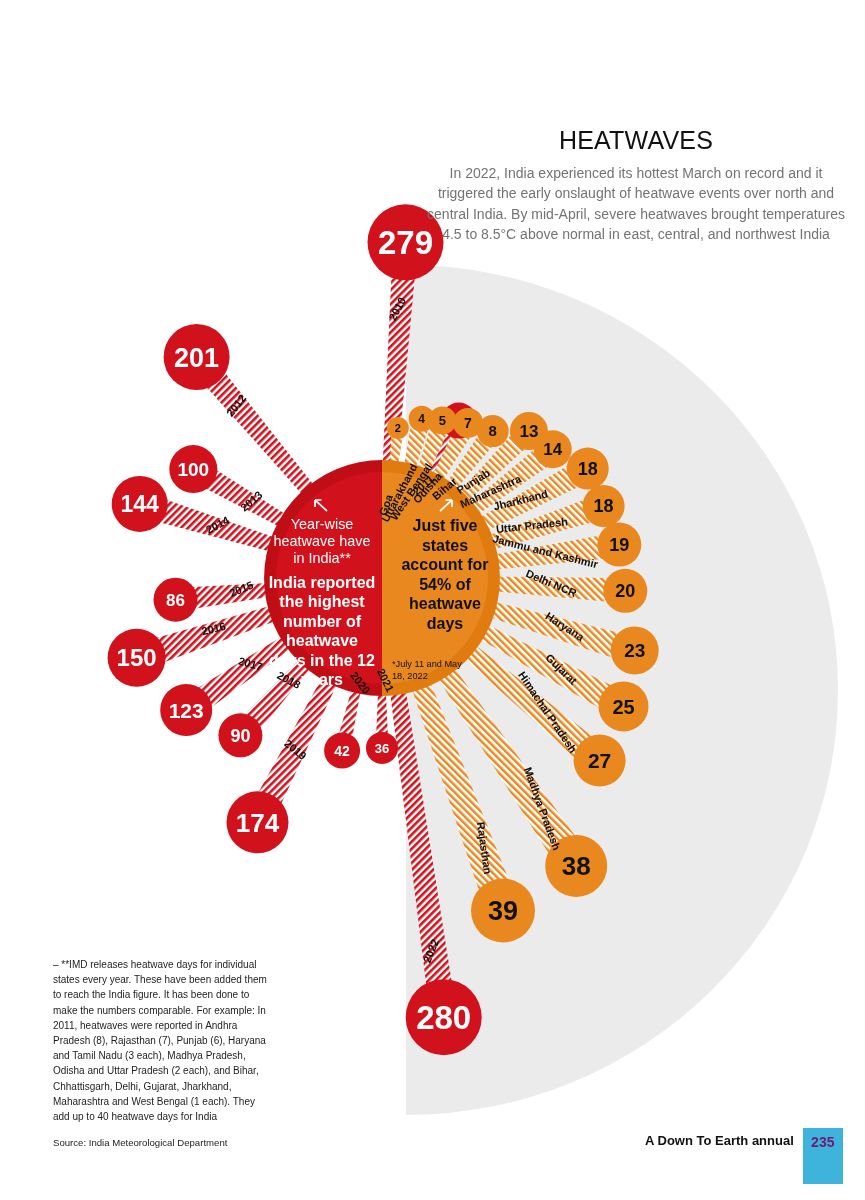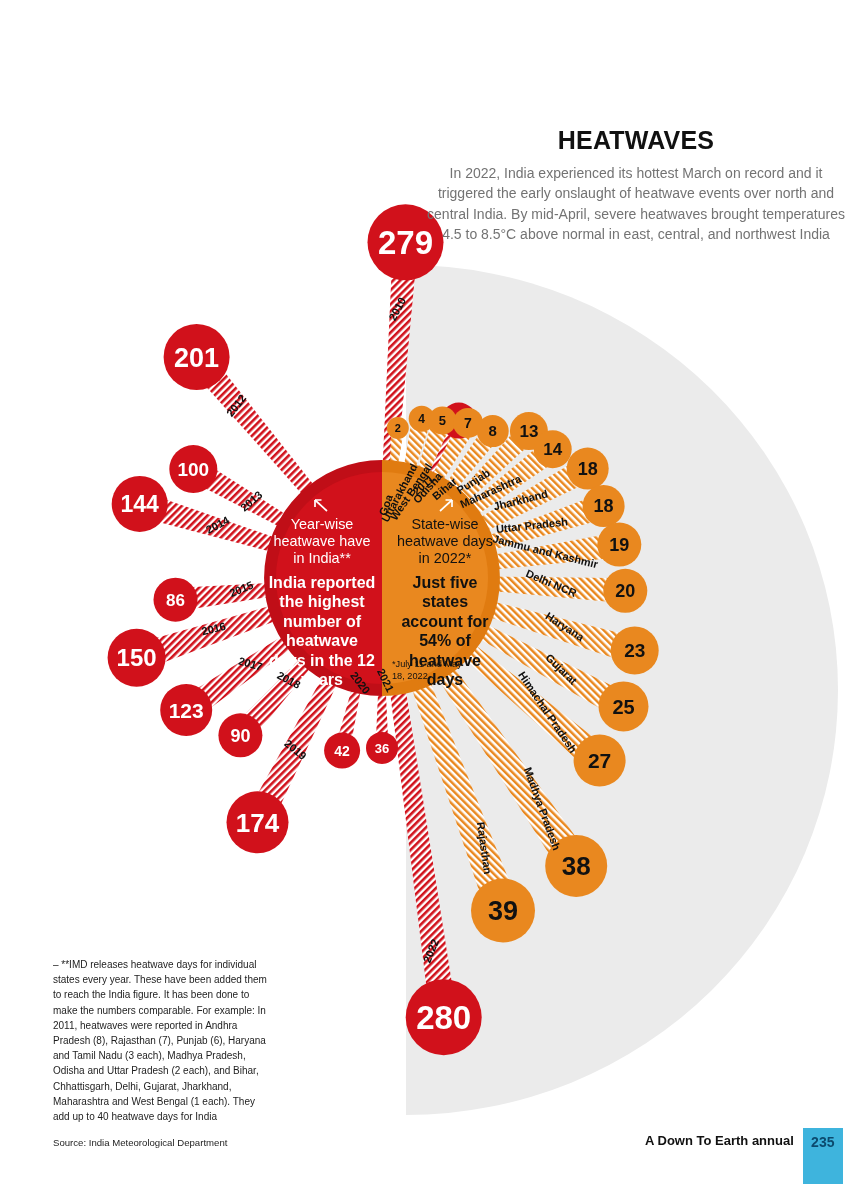--- a/index.html
+++ b/index.html
@@ -9,21 +9,21 @@
     overflow:hidden;position:relative;
   }
   #stage{position:absolute;left:0;top:0;width:865px;height:1200px;}
   svg.layer{position:absolute;left:0;top:0;width:865px;height:1200px;}
 
   
   #header{
     position:absolute;left:412px;top:128px;width:448px;text-align:center;
   }
   #header .title{
-    font-size:25px;font-weight:bold;color:#111;letter-spacing:.2px;
+    font-size:25px;font-weight:normal;color:#111;letter-spacing:.2px;
     margin:0 0 10px 0;line-height:1;
   }
   #header .subtitle{
     font-size:14px;color:#737373;line-height:1.45;margin:4px auto;width:420px;
   }
 
   
   .hub{position:absolute;width:120px;}
   #hubLeft{left:268px;top:498px;width:108px;text-align:center;color:#ffffff;}
   #hubRight{left:390px;top:498px;width:110px;text-align:center;color:#111;}
@@ -42,21 +42,21 @@
   }
   #source{
     position:absolute;left:53px;top:1137px;width:260px;
     font-size:9.6px;color:#1d1d1d;
   }
 
   
   #footer{position:absolute;left:645px;top:1128px;display:flex;align-items:stretch;}
   #footer .fl{font-size:13px;font-weight:bold;color:#111;padding-top:5px;padding-right:9px;}
   #pagebox{
-    width:40px;height:56px;background:#3eb4dd;color:#0c4a6e;
+    width:40px;height:56px;background:#3eb4dd;color:#701a75;
     font-size:14px;font-weight:bold;display:flex;align-items:flex-start;
     justify-content:center;padding-top:6px;box-sizing:border-box;
   }
 </style>
 </head>
 <body>
 
 <div id="stage">
 
   <svg class="layer" id="bgLayer">
@@ -223,21 +223,20 @@
     <div class="sub">India reported the highest number of heatwave days in the 12 years</div>
   </div>
 
   <div class="hub" id="hubRight">
     <span class="arrow">
       <svg width="20" height="16" viewBox="0 0 20 16">
           <path d="M17 2 L5 13" stroke="#fff" stroke-width="1.7" fill="none"></path>
           <path d="M17 2 L17 9 M17 2 L10.5 2" stroke="#fff" stroke-width="1.7" fill="none"></path>
         </svg>
     </span>
-    <div class="hd">State-wise heatwave days in 2022*</div>
     <div class="sub">Just five states account for 54% of heatwave days</div>
   </div>
   <div id="hubNote">*July 11 and May 18, 2022</div>
 
   <div id="footnote">– **IMD releases heatwave days for individual states every year. These have been added them to reach the India figure. It has been done to make the numbers comparable. For example: In 2011, heatwaves were reported in Andhra Pradesh (8), Rajasthan (7), Punjab (6), Haryana and Tamil Nadu (3 each), Madhya Pradesh, Odisha and Uttar Pradesh (2 each), and Bihar, Chhattisgarh, Delhi,  Gujarat, Jharkhand, Maharashtra and West Bengal (1 each). They add up to 40 heatwave days for India</div>
   <div id="source">Source: India Meteorological Department</div>
 
   <div id="footer">
     <div class="fl">A Down To Earth annual</div>
     <div id="pagebox">235</div>

